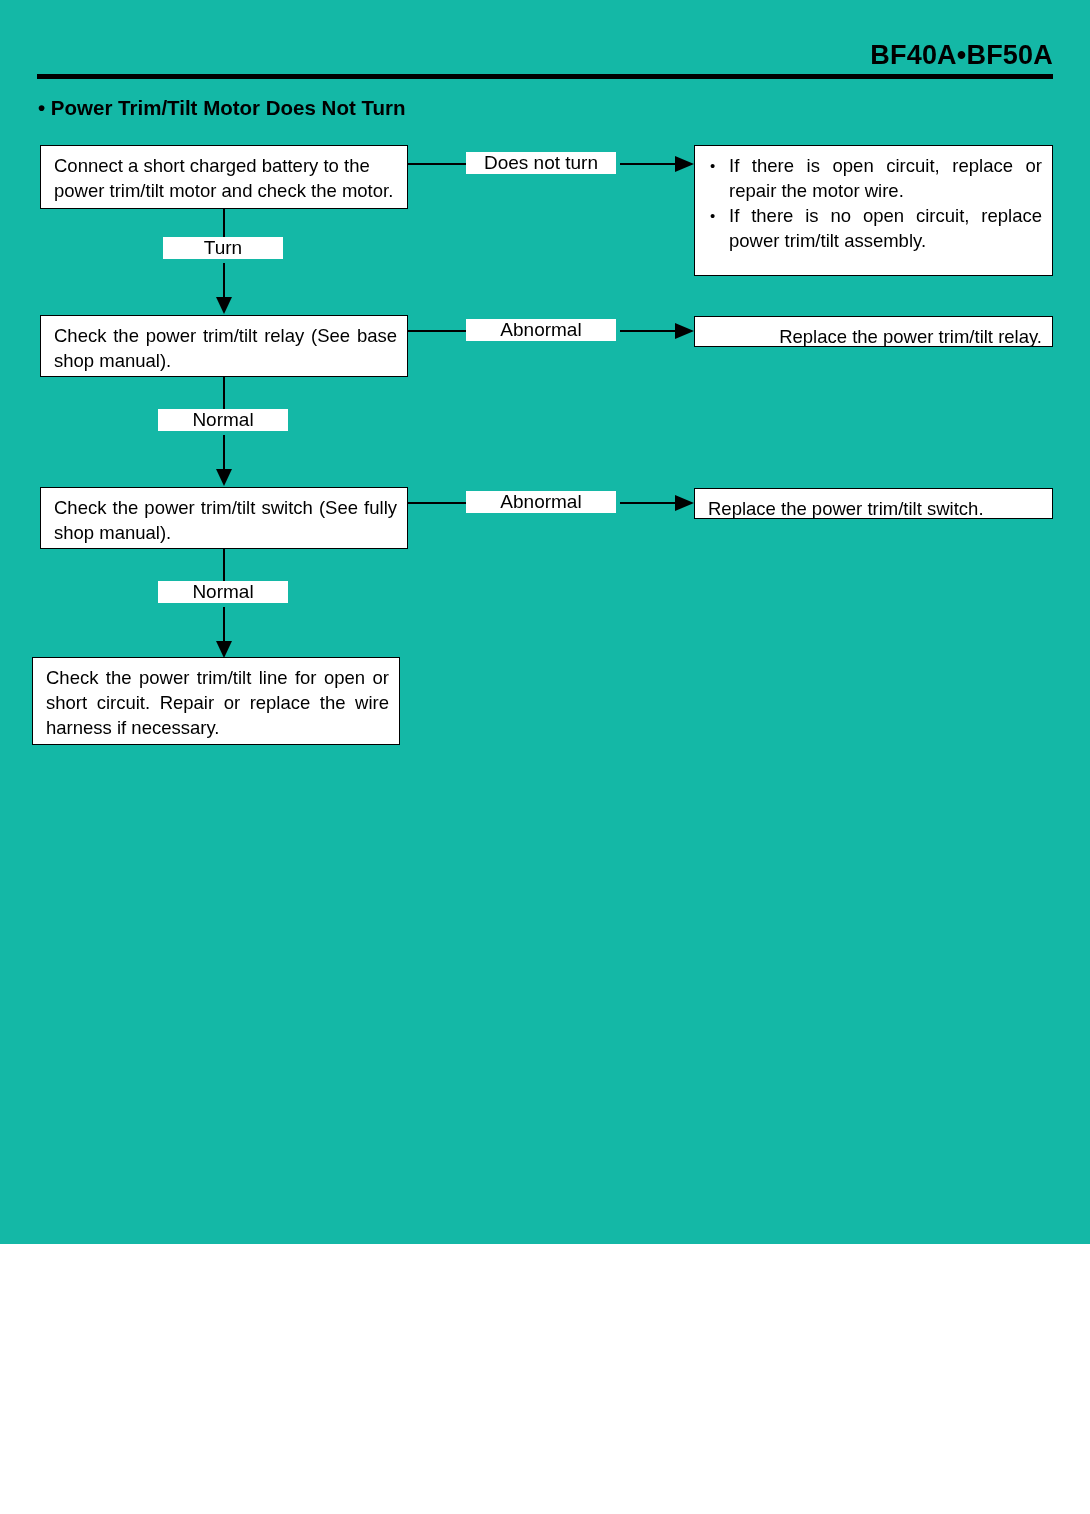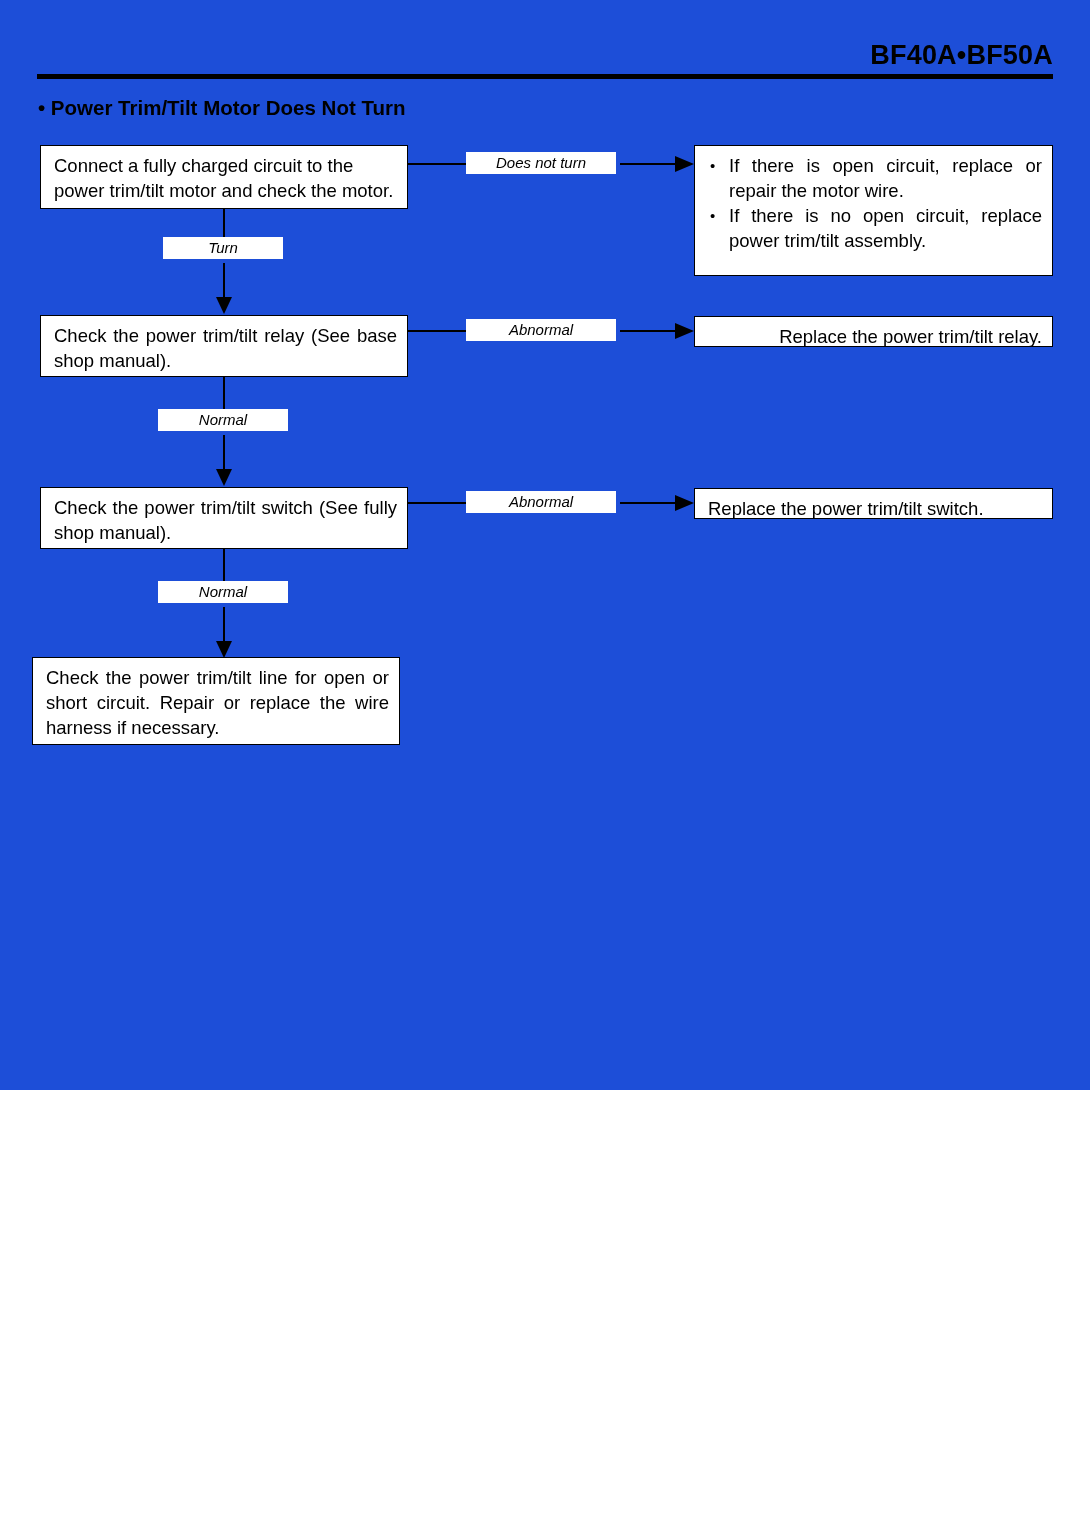--- a/index.html
+++ b/index.html
@@ -8,22 +8,22 @@
     padding: 0;
     background: #ffffff;
   }
   body {
     font-family: "Liberation Sans", sans-serif;
     color: #000000;
   }
   #page {
     position: relative;
     width: 1090px;
-    height: 1090px;
-    background: #1d4ed8;
+    height: 1244px;
+    background: #14b8a6;
     overflow: hidden;
   }
 
   
   #header-title {
     position: absolute;
     left: 0;
     top: 40px;
     width: 1053px;
     text-align: right;
@@ -120,26 +120,25 @@
   .arrow-right {
     position: absolute;
     width: 0;
     height: 0;
     border-top: 8px solid transparent;
     border-bottom: 8px solid transparent;
     border-left: 19px solid #000000;
   }
   .edge-label {
     position: absolute;
-    font-size: 15px;
+    font-size: 19px;
     line-height: 22px;
     background: #ffffff;
     white-space: nowrap;
     text-align: center;
-    font-style: italic;
   }
 
   
   #footer-rule {
     position: absolute;
     left: 37px;
     top: 1446px;
     width: 1016px;
     height: 5px;
     background: #000000;
@@ -158,21 +157,21 @@
 <body>
 
 <div id="page">
 
   <div id="header-title">BF40A•BF50A</div>
   <div id="header-rule"></div>
 
   <div id="section-heading">• Power Trim/Tilt Motor Does Not Turn</div>
 
   <div class="fbox" id="box-check-motor">
-    <p class="just">Connect a fully charged circuit to the</p>
+    <p class="just">Connect a short charged battery to the</p>
     <p>power trim/tilt motor and check the motor.</p>
   </div>
 
   <div class="fbox" id="box-open-circuit">
     <ul class="bullets">
       <li>
         <span class="bul">•</span>
         <span>If there is open circuit, replace or repair the motor wire.</span>
       </li>
       <li>

